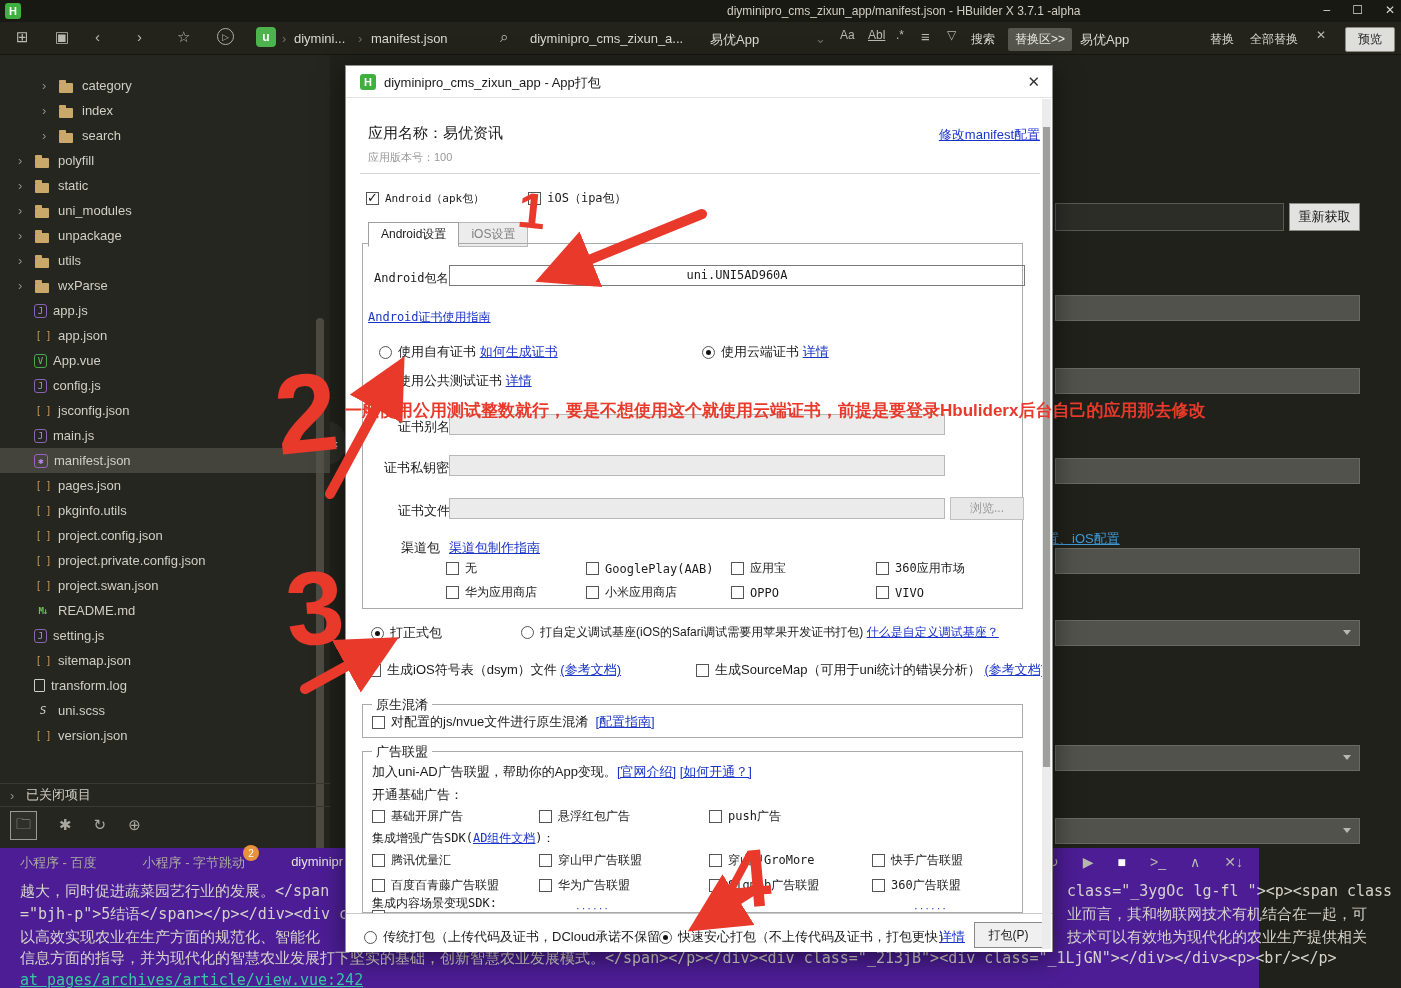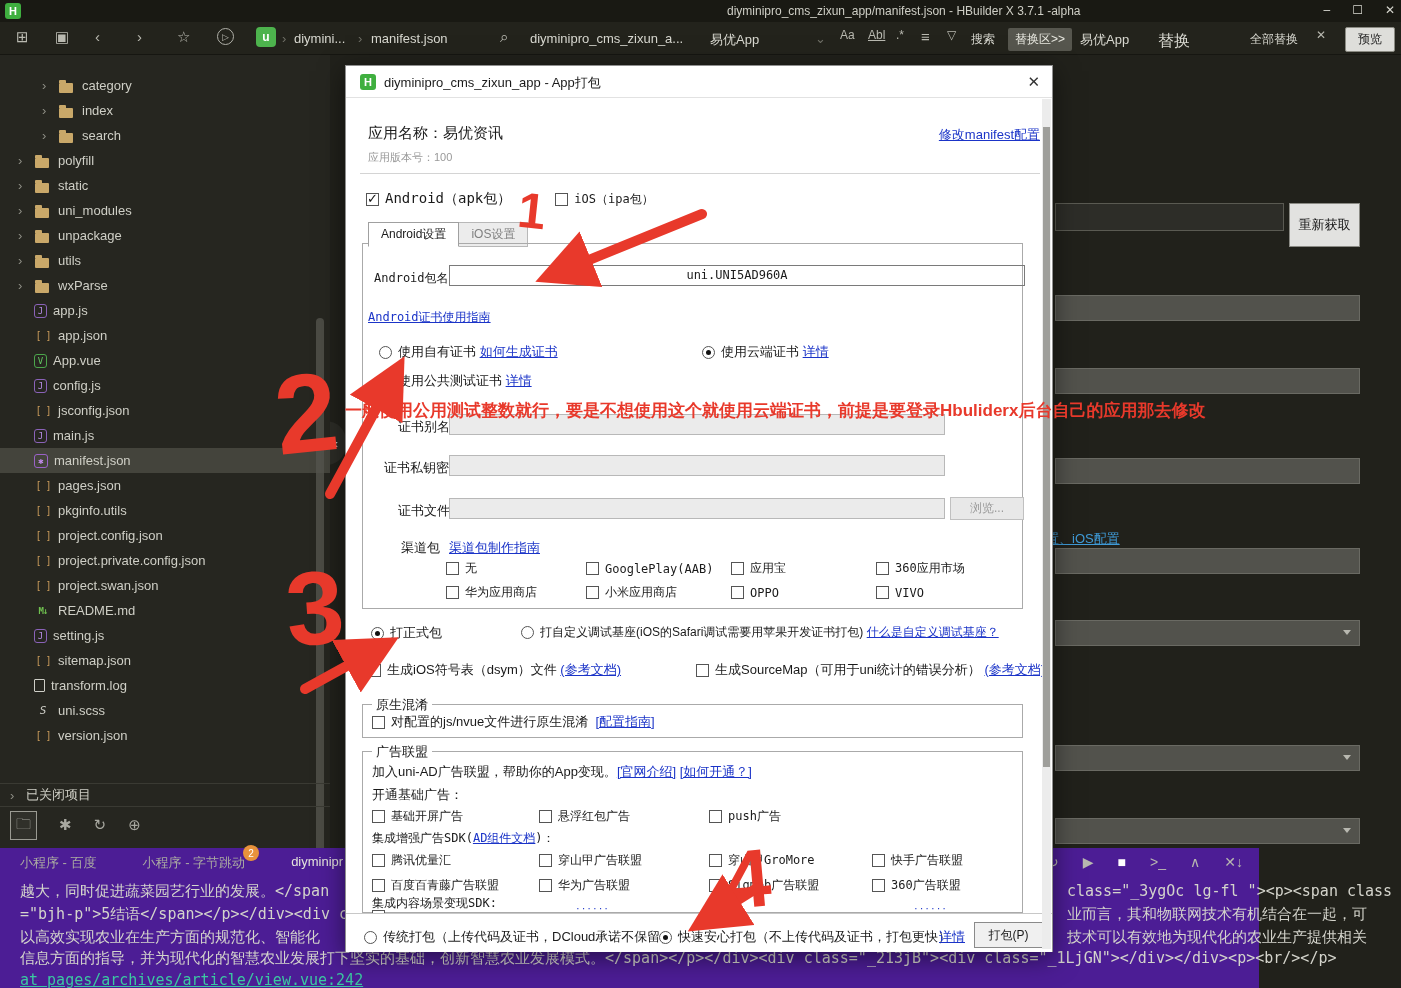--- a/index.html
+++ b/index.html
@@ -139,29 +139,29 @@
     <span class="crumb" style="left:710px">易优App</span>
     <span class="crumb-sep" style="left:815px">⌄</span>
     <span class="tbi" style="left:840px;font-size:12px">Aa</span>
     <span class="tbi" style="left:868px;font-size:12px;text-decoration:underline">Abl</span>
     <span class="tbi" style="left:896px;font-size:12px">.*</span>
     <span class="tbi" style="left:921px">≡</span>
     <span class="tbi" style="left:947px;font-size:12px">▽</span>
     <span class="crumb" style="left:971px;font-size:12px">搜索</span>
     <span class="zone" style="left:1008px">替换区&gt;&gt;</span>
     <span class="crumb" style="left:1080px">易优App</span>
-    <span class="crumb" style="left:1158px;font-size:16px">替换</span>
+    <span class="crumb" style="left:1210px;font-size:12px">替换</span>
     <span class="crumb" style="left:1250px;font-size:12px">全部替换</span>
     <span class="tbi" style="left:1316px;font-size:12px">✕</span>
     <span class="btn-preview" style="left:1345px">预览</span>
   </div>
 
   <div id="editor"></div>
   <div class="dk-input" style="left:1055px;top:203px;width:229px;height:28px"></div>
-  <div class="btn-light" style="left:1289px;top:203px;width:71px;height:44px">重新获取</div>
+  <div class="btn-light" style="left:1289px;top:203px;width:71px;height:28px">重新获取</div>
   <div class="dk-field" style="left:1055px;top:295px;width:305px;height:26px"></div>
   <div class="dk-field" style="left:1055px;top:368px;width:305px;height:26px"></div>
   <div class="dk-field" style="left:1055px;top:458px;width:305px;height:26px"></div>
   <span class="rp-link" style="left:1046px;top:530px">置、iOS配置</span>
   <div class="dk-field" style="left:1055px;top:548px;width:305px;height:26px"></div>
   <div class="dk-field" style="left:1055px;top:620px;width:305px;height:26px">
       <span class="dd-caret"></span>
     </div>
   <div class="dk-field" style="left:1055px;top:745px;width:305px;height:26px">
       <span class="dd-caret"></span>
@@ -367,21 +367,21 @@
 
     <div class="abs" style="left:22px;top:58px;font-size:15px">应用名称：易优资讯</div>
     <a class="lnk abs" style="right:12px;top:60px">修改manifest配置</a>
     <div class="abs" style="left:22px;top:84px;font-size:11px;color:#999">应用版本号：100</div>
     <div class="abs" style="left:14px;top:107px;width:680px;border-top:1px solid #d4d4d4"></div>
 
     <div class="abs" style="left:20px;top:124px;display:flex;gap:44px">
 
     <span class="cb-item">
           <span class="cb on"></span>
-          <span class="mono" style="font-size:14px">Android（apk包）</span>
+          <span class="mono" style="font-size:11px">Android（apk包）</span>
         </span>
         <span class="cb-item">
           <span class="cb"></span>
           <span class="mono" style="font-size:12px">iOS（ipa包）</span>
         </span>
       </div>
 
     <div class="abs" style="left:22px;top:156px;display:flex">
       <span class="abs" style="position:static;border:1px solid #a0a0a0;border-bottom:1px solid #fff;padding:3px 12px;font-size:12px;background:#fff;z-index:2" class2="tab">Android设置</span>
       <span style="border:1px solid #b8b8b8;border-left:none;padding:3px 12px;font-size:12px;background:#ececec;color:#808080">iOS设置</span>

